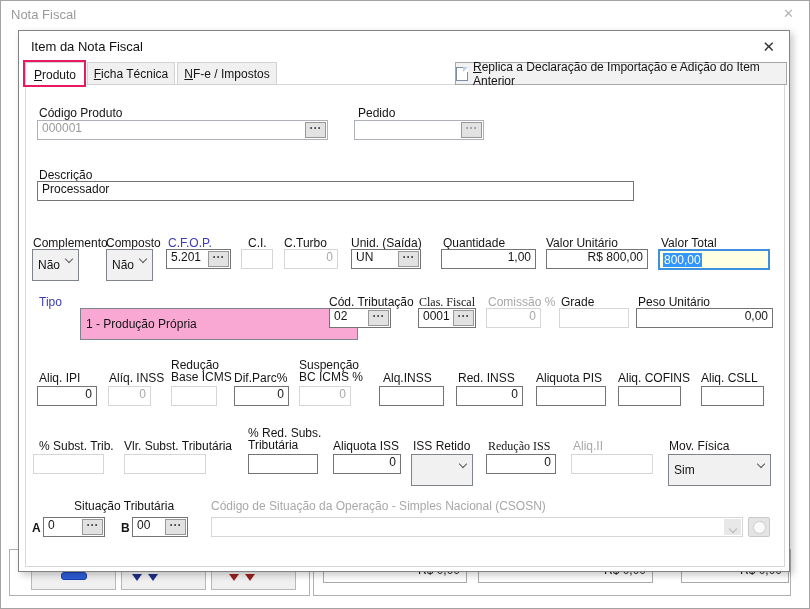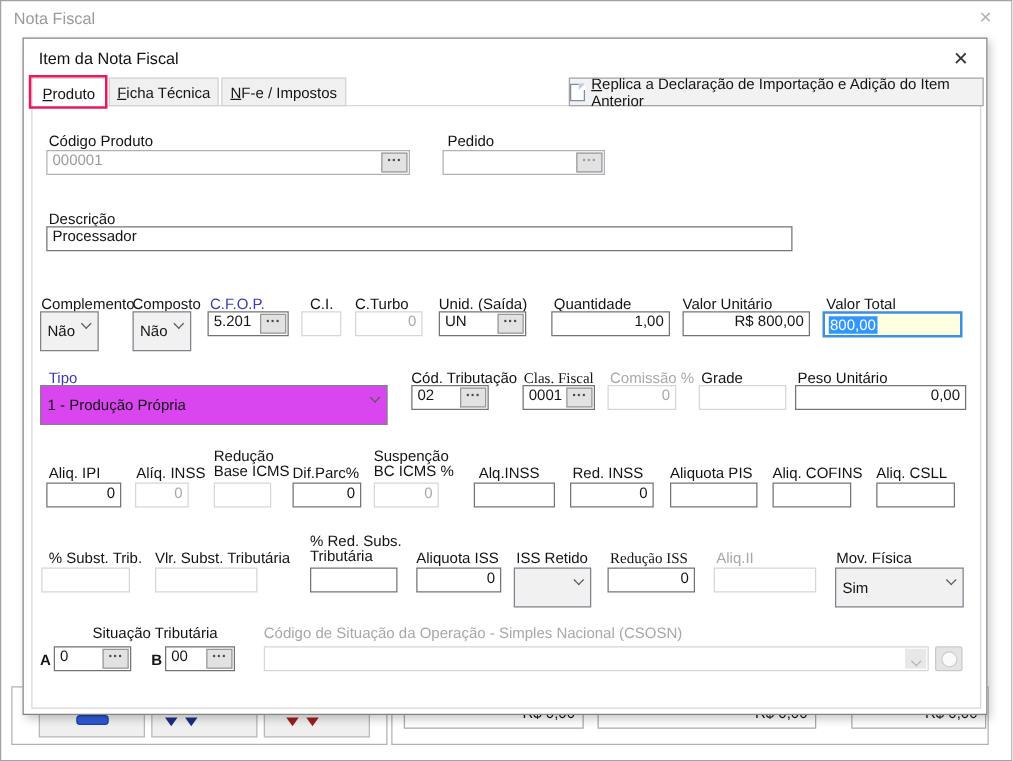--- a/index.html
+++ b/index.html
@@ -37,21 +37,21 @@
   
   .tb{position:absolute;height:20px;background:#fff;border:1px solid #747474;font-size:12px;color:#141414;display:flex;align-items:flex-start;padding:0 4px;}
   .tb.right{justify-content:flex-end;}
   .tb.disabled{border-color:#d6d6d6;color:#a8a8a8;}
   .tb.readonly{border-color:#aeb2b8;color:#9a9a9a;}
   .dotsbtn{position:absolute;right:1px;top:1px;bottom:1px;width:21px;background:#e2e2e2;border:1px solid #989898;display:flex;align-items:center;justify-content:center;font-size:12px;font-weight:bold;color:#4a4a4a;line-height:0;padding-bottom:4px;cursor:default;}
   .dotsbtn.dim{color:#9a9a9a;}
 
   
   .combo{position:absolute;height:32px;background:#f1f1f1;border:1px solid #7f848c;font-size:12px;color:#141414;display:flex;align-items:center;padding:0 5px;}
-  .combo.white{background:#d946ef;}
+  .combo.white{background:#f9a8d4;margin-left:48px;}
   .chev{position:absolute;right:6px;top:6px;width:6px;height:6px;border-right:1px solid #5a5a5a;border-bottom:1px solid #5a5a5a;transform:rotate(45deg);}
   .chev.dim{border-color:#b5b5b5;}
 
   
   .focusfield{position:absolute;height:21px;background:#ffffe1;border:2px solid #3d8fe0;display:flex;align-items:center;padding:0 3px;font-size:12px;}
   .selection{background:#3297fd;color:#fff;padding:0 1px;}
 
   
   .ddbtn{position:absolute;right:1px;top:1px;bottom:1px;width:17px;background:#e8e8e8;}
   .circlebtn{position:absolute;width:22px;height:20px;background:#e4e4e4;border:1px solid #c9c9c9;border-radius:2px;display:flex;align-items:center;justify-content:center;}

